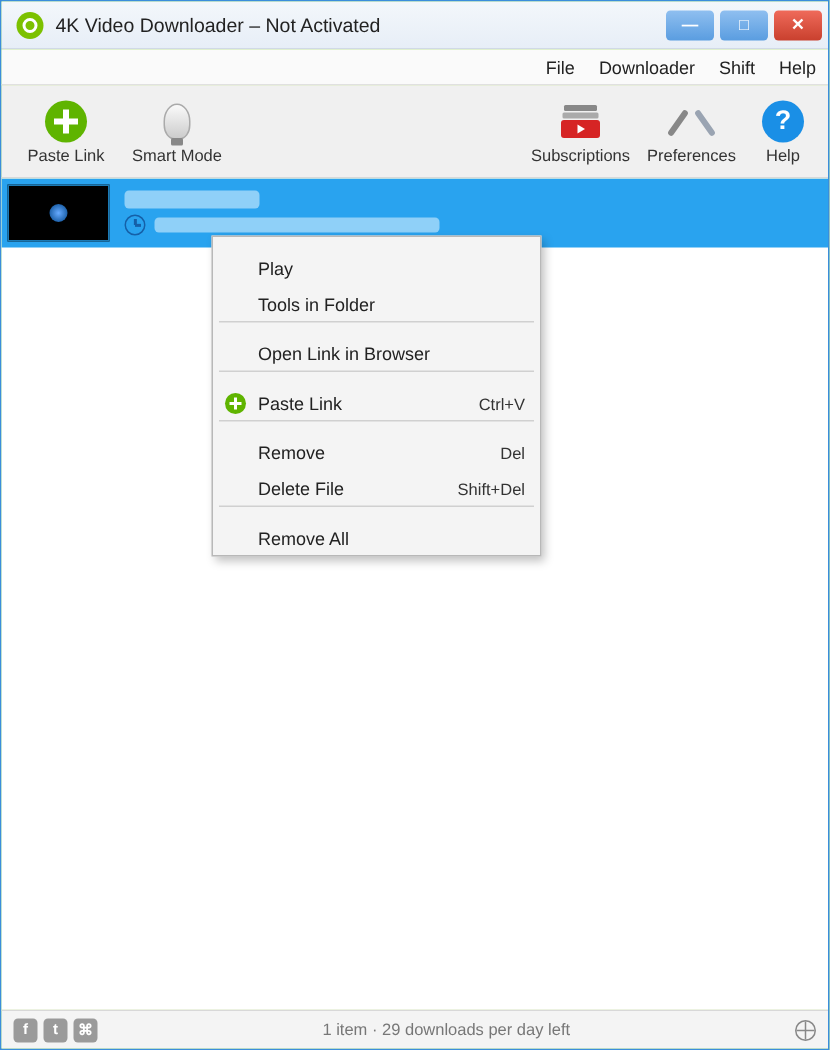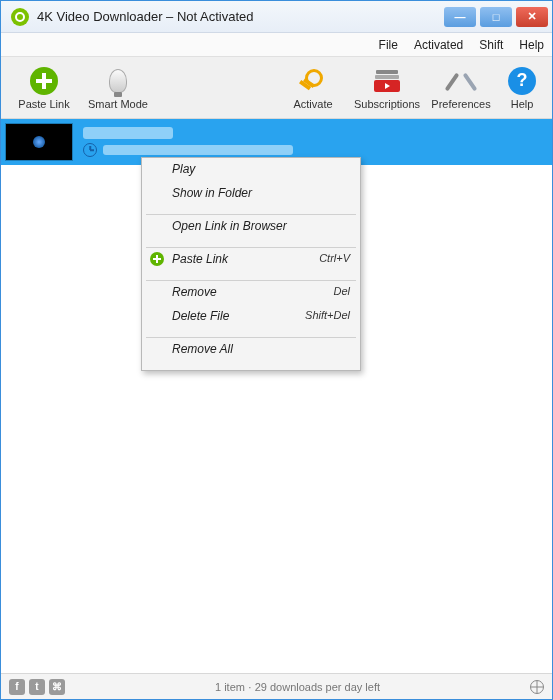--- a/index.html
+++ b/index.html
@@ -25,21 +25,21 @@
   .thumb { width:68px; height:38px; background:#000; border:1px solid #1b7ab5; display:flex; align-items:center; justify-content:center;}
   .thumb-dot{ position:relative; width:12px; height:12px; border-radius:50%; background:radial-gradient(circle,#6af,#048);}
   .row-meta { display:flex; flex-direction:column; gap:4px; }
   .row-title-smudge { width:90px; height:12px; background:#8fd0f8; border-radius:3px; }
   .row-sub { display:flex; align-items:center; gap:6px; }
   .clock { width:14px; height:14px; border:1.5px solid #1560a8; border-radius:50%; position:relative;}
   .clock::before{content:"";position:absolute;left:50%;top:50%;width:1.5px;height:4px;background:#1560a8;transform-origin:bottom;transform:translate(-50%,-100%);}
   .clock::after{content:"";position:absolute;left:50%;top:50%;width:4px;height:1.5px;background:#1560a8;transform:translate(0,-50%);}
   .row-sub-smudge { width:190px; height:10px; background:#8fd0f8; border-radius:3px; }
   .context-menu { position:absolute; left:140px; top:38px; width:220px; background:#f4f4f4; border:1px solid #b8b8b8; box-shadow:2px 3px 6px rgba(0,0,0,0.25); padding:4px 2px; z-index:10;}
-  .cm-item { display:flex; align-items:flex-start; height:24px; padding:0 8px 0 28px; position:relative; color:#222; font-size:12px;font-style:italic;}
+  .cm-item { display:flex; align-items:flex-end; height:24px; padding:0 8px 0 28px; position:relative; color:#222; font-size:12px;}
   .cm-item .shortcut { margin-left:auto; color:#333; font-size:11px;}
   .cm-sep { height:1px; background:#d0d0d0; margin:4px 2px; }
   .cm-paste-icon { position:absolute; left:6px; width:14px; height:14px; border-radius:50%; background:#5fb400; }
   .cm-paste-icon::before,.cm-paste-icon::after{content:"";position:absolute;background:#fff;}
   .cm-paste-icon::before{left:6px;top:3px;width:2px;height:8px;}
   .cm-paste-icon::after{left:3px;top:6px;width:8px;height:2px;}
   .statusbar { height:26px; border-top:1px solid #d8d8d8; background:#f4f4f4; display:flex; align-items:center; padding:0 8px; color:#777; font-size:11px;}
   .social { display:flex; gap:4px; }
   .sbox { width:16px; height:16px; background:#9a9a9a; border-radius:3px; display:flex; align-items:center; justify-content:center; color:#fff; font-size:10px; font-weight:bold;}
   .status-text { flex:1; text-align:center; }
@@ -78,45 +78,39 @@
     <div class="title-text">4K Video Downloader – Not Activated</div>
     <div class="winbtns">
       <div class="winbtn minbtn">—</div>
       <div class="winbtn maxbtn">□</div>
       <div class="winbtn closebtn">✕</div>
     </div>
   </div>
 
   <div class="menubar">
     <span class="menuitem">File</span>
-    <span class="menuitem">Activated</span>
+    <span class="menuitem">Downloader</span>
     <span class="menuitem">Shift</span>
     <span class="menuitem">Help</span>
   </div>
 
   <div class="toolbar">
     <div class="tbtn">
       <div class="ic">
           <div class="ic-plus"></div>
         </div>
       <span>Paste Link</span>
     </div>
     <div class="tbtn">
       <div class="ic">
           <div class="ic-bulb"></div>
         </div>
       <span>Smart Mode</span>
     </div>
     <div class="tool-spacer"></div>
-    <div class="tbtn">
-      <div class="ic">
-          <div class="ic-key"></div>
-        </div>
-      <span>Activate</span>
-    </div>
     <div class="tbtn">
       <div class="ic">
           <div class="ic-subs">
             <div class="ic-subs-a"></div>
             <div class="ic-subs-b"></div>
             <div class="ic-subs-c"></div>
           </div>
         </div>
       <span>Subscriptions</span>
     </div>
@@ -146,21 +140,21 @@
           <div class="row-sub-smudge"></div>
         </div>
       </div>
     </div>
 
     <div class="context-menu">
       <div class="cm-item">
           <span>Play</span>
         </div>
       <div class="cm-item">
-          <span>Show in Folder</span>
+          <span>Tools in Folder</span>
         </div>
       <div class="cm-sep"></div>
       <div class="cm-item">
           <span>Open Link in Browser</span>
         </div>
       <div class="cm-sep"></div>
       <div class="cm-item">
         <div class="cm-paste-icon"></div>
         <span>Paste Link</span>
         <span class="shortcut">Ctrl+V</span>

